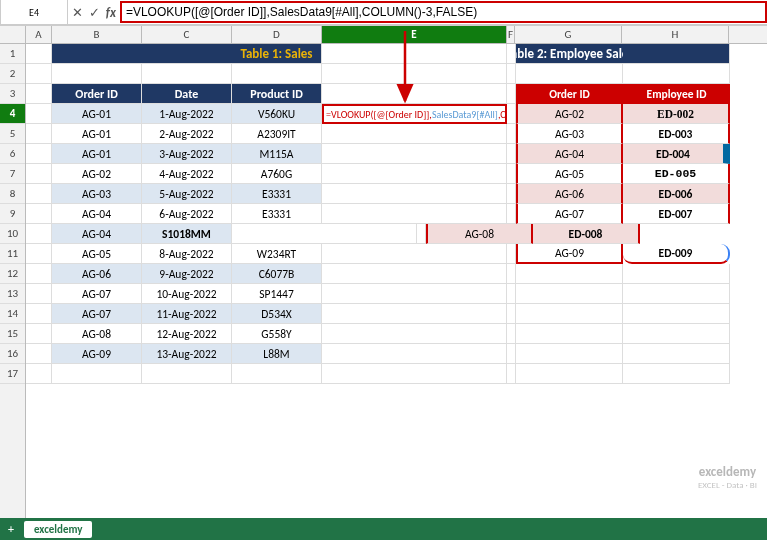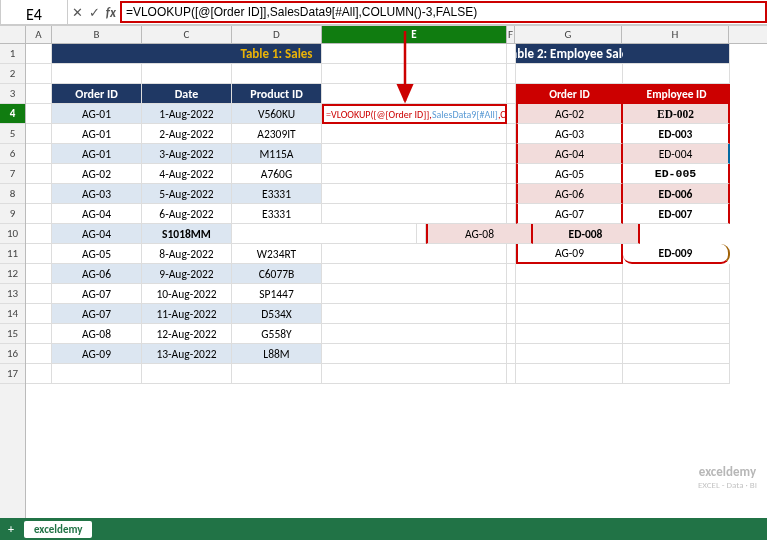--- a/index.html
+++ b/index.html
@@ -27,23 +27,23 @@
       background: #fff;
       border-bottom: 2px solid #ccc;
       height: 26px;
     }
     .cell-ref-box {
       width: 68px;
       border-right: 1px solid #ccc;
       border-left: 1px solid #ccc;
       height: 100%;
       display: flex;
-      align-items: flex-end;
-      justify-content: center;
-      font-size: 16px;
+      align-items: center;
+      justify-content: center;
+      font-size: 10px;
       font-weight: normal;
       padding: 0 4px;
     }
     .formula-icons {
       display: flex;
       align-items: center;
       padding: 0 4px;
       gap: 6px;
     }
     .formula-icon {
@@ -358,21 +358,21 @@
         </div>
 
         <div class="grid-row">
           <div class="cell col-a empty-cell"></div>
           <div class="cell col-b data-cell-light">AG-01</div>
           <div class="cell col-c data-cell-light">3-Aug-2022</div>
           <div class="cell col-d data-cell-light">M115A</div>
           <div class="cell col-e empty-cell"></div>
           <div class="cell col-f empty-cell"></div>
           <div class="cell col-g t2-data-light t2-border-left">AG-04</div>
-          <div class="cell col-h t2-data-light" style="border-right:2px solid #0369a1; font-weight:normal;">ED-004</div>
+          <div class="cell col-h t2-data-light" style="border-right:7px solid #0369a1; font-weight:bold;">ED-004</div>
         </div>
 
         <div class="grid-row">
           <div class="cell col-a empty-cell"></div>
           <div class="cell col-b data-cell-white">AG-02</div>
           <div class="cell col-c data-cell-white">4-Aug-2022</div>
           <div class="cell col-d data-cell-white">A760G</div>
           <div class="cell col-e empty-cell"></div>
           <div class="cell col-f empty-cell"></div>
           <div class="cell col-g t2-data-white t2-border-left">AG-05</div>
@@ -412,21 +412,21 @@
         </div>
 
         <div class="grid-row">
           <div class="cell col-a empty-cell"></div>
           <div class="cell col-b data-cell-white">AG-05</div>
           <div class="cell col-c data-cell-white">8-Aug-2022</div>
           <div class="cell col-d data-cell-white">W234RT</div>
           <div class="cell col-e empty-cell"></div>
           <div class="cell col-f empty-cell"></div>
           <div class="cell col-g t2-data-white t2-border-left t2-border-bottom">AG-09</div>
-          <div class="cell col-h t2-data-white t2-border-bottom" style="border-right:2px solid #a16207; font-weight:bold; border-bottom:2px solid #c00;border-radius:9px;">ED-009</div>
+          <div class="cell col-h t2-data-white t2-border-bottom" style="border-right:2px solid #3b82f6; font-weight:bold; border-bottom:2px solid #c00;border-radius:9px;">ED-009</div>
         </div>
 
         <div class="grid-row">
           <div class="cell col-a empty-cell"></div>
           <div class="cell col-b data-cell-light">AG-06</div>
           <div class="cell col-c data-cell-light">9-Aug-2022</div>
           <div class="cell col-d data-cell-light">C6077B</div>
           <div class="cell col-e empty-cell"></div>
           <div class="cell col-f empty-cell"></div>
           <div class="cell col-g empty-cell"></div>

